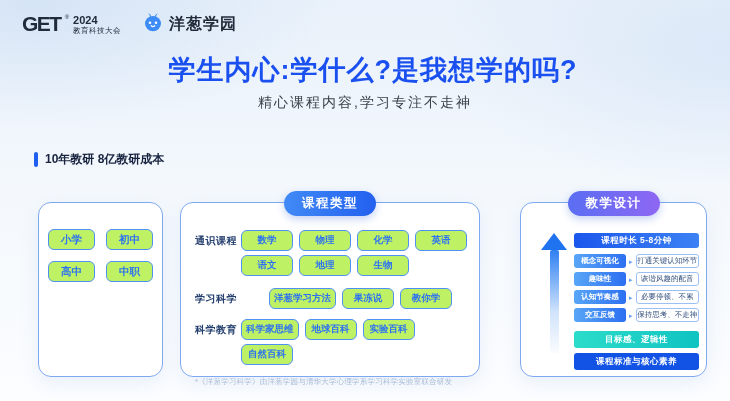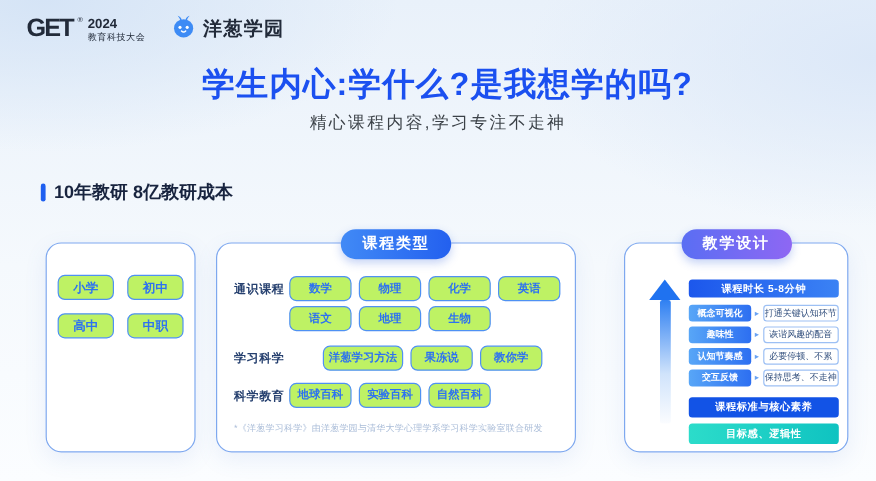--- a/index.html
+++ b/index.html
@@ -21,21 +21,21 @@
   .get-event { font-size:7.5px; letter-spacing:0.5px; }
   .brand { display:flex; align-items:center; gap:6px; }
   .brand-name { font-size:16px; font-weight:800; color:#222b3a; letter-spacing:1px; }
   
   .title { position:absolute; top:52px; left:0; right:0; text-align:center;
            font-size:27px; font-weight:700; color:#1b50f0; letter-spacing:1px;margin-left:16px; }
   .subtitle { position:absolute; top:94px; left:0; right:0; text-align:center;
               font-size:14px; color:#3c4248; letter-spacing:2px; }
   .section { position:absolute; left:34px; top:151px; display:flex; align-items:center; gap:7px; }
   .section-bar { width:4px; height:15px; background:#1e5ff0; border-radius:2px; }
-  .section-text { font-size:15px; font-weight:700; color:#18243f; }
+  .section-text { font-size:12px; font-weight:700; color:#18243f; }
   
   .card { position:absolute; top:202px; height:175px; background:rgba(255,255,255,0.93);
           border:1.4px solid #7ea8ef; border-radius:13px;
           box-shadow:0 6px 18px rgba(90,130,210,0.10); }
   .card1 { left:38px;  width:125px; }
   .card2 { left:180px; width:300px; }
   .card3 { left:520px; width:187px; }
   .pill { position:absolute; top:-12px; left:50%; transform:translateX(-50%);
           padding:4px 18px; border-radius:15px;
           background:linear-gradient(90deg,#418af6,#2360ef);
@@ -144,20 +144,21 @@
         <div class="course-label">学习科学</div>
         <div class="course-chips">
           <div class="chip">洋葱学习方法</div>
           <div class="chip">果冻说</div>
           <div class="chip">教你学</div>
         </div>
       </div>
       <div class="course-row">
         <div class="course-label">科学教育</div>
         <div class="course-chips">
+          <div class="chip">科学家思维</div>
           <div class="chip">地球百科</div>
           <div class="chip">实验百科</div>
           <div class="chip">自然百科</div>
         </div>
       </div>
       <div class="course-note">*《洋葱学习科学》由洋葱学园与清华大学心理学系学习科学实验室联合研发</div>
     </div>
   </div>
 
   <div class="card card3">
@@ -184,19 +185,19 @@
           <div class="design-label">认知节奏感</div>
           <span class="design-conn">▸</span>
           <div class="design-desc">必要停顿、不累</div>
         </div>
         <div class="design-row">
           <div class="design-label">交互反馈</div>
           <span class="design-conn">▸</span>
           <div class="design-desc">保持思考、不走神</div>
         </div>
 
+        <div class="bar bar-teal">目标感、逻辑性</div>
         <div class="bar bar-bottom">课程标准与核心素养</div>
-        <div class="bar bar-teal">目标感、逻辑性</div>
       </div>
     </div>
   </div>
 
 </div>
 
 </body></html>

